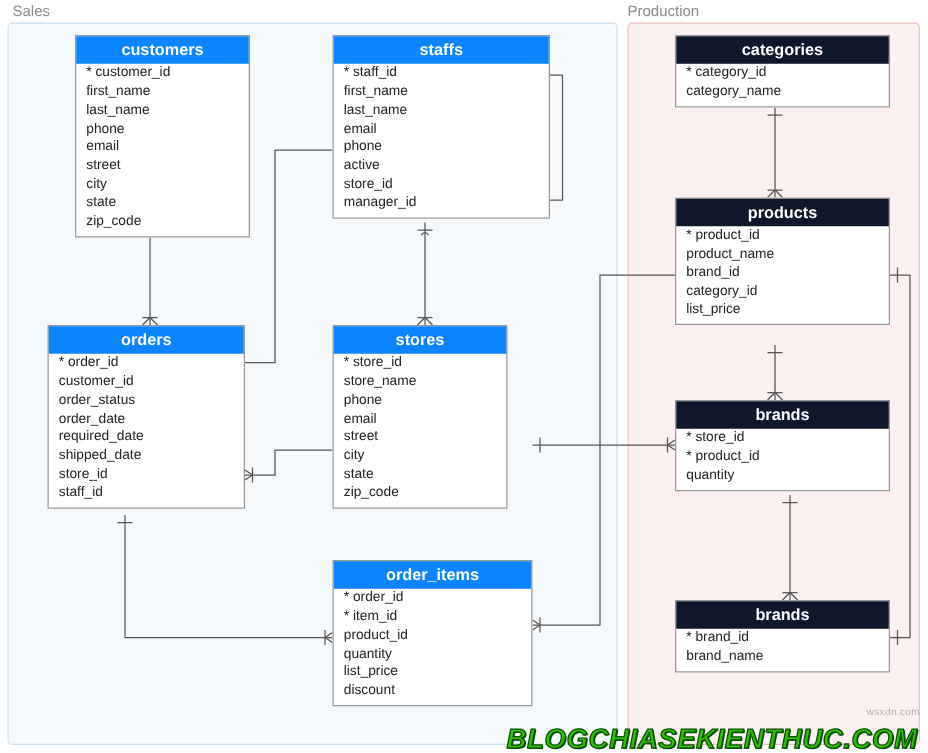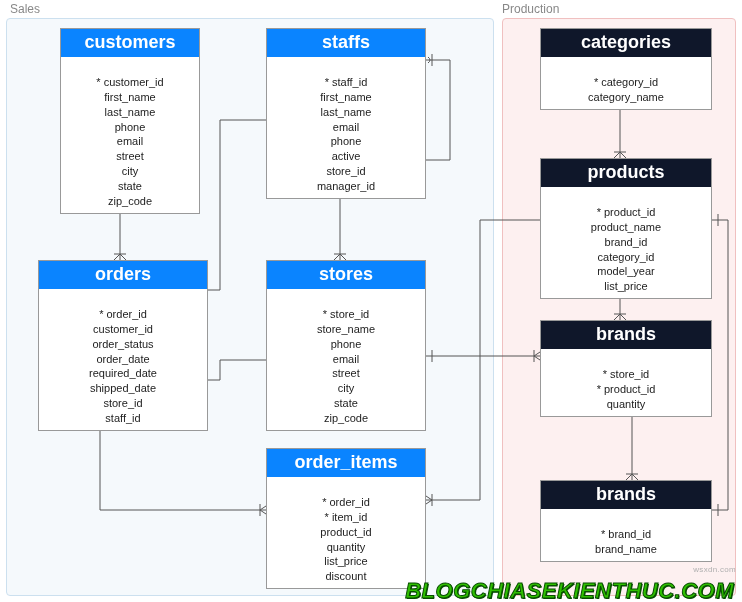--- a/index.html
+++ b/index.html
@@ -34,29 +34,28 @@
     border: 1px solid #999;
     background: #fff;
     font-size: 11px;
     box-shadow: 0 0 0 rgba(0,0,0,0);
   }
   .entity-header {
     color: #fff;
     text-align: center;
     font-weight: bold;
     padding: 3px 0 4px;
-    font-size: 18px;
+    font-size: 13px;
   }
   .hdr-blue { background: #0a84ff; }
   .hdr-red  { background: #0f172a; }
   .entity-body {
-    padding: 18px 8px 4px 8px;
+    padding: 0 8px 4px 8px;
     line-height: 1.35;
     color: #222;
-    text-align: center;
   }
   .col { white-space: nowrap; }
   svg.connectors {
     position: absolute;
     left: 0; top: 0;
     width: 742px; height: 602px;
     pointer-events: none;
   }
   .watermark {
     position: absolute;
@@ -146,49 +145,49 @@
     <div class="col">last_name</div>
     <div class="col">phone</div>
     <div class="col">email</div>
     <div class="col">street</div>
     <div class="col">city</div>
     <div class="col">state</div>
     <div class="col">zip_code</div>
   </div>
 </div>
 
-<div class="entity" style="left:266px; top:28px; width:160px;">
+<div class="entity" style="left:266px; top:28px; width:174px;">
   <div class="entity-header hdr-blue">staffs</div>
   <div class="entity-body">
     <div class="col">* staff_id</div>
     <div class="col">first_name</div>
     <div class="col">last_name</div>
     <div class="col">email</div>
     <div class="col">phone</div>
     <div class="col">active</div>
     <div class="col">store_id</div>
     <div class="col">manager_id</div>
   </div>
 </div>
 
-<div class="entity" style="left:38px; top:260px; width:170px;">
+<div class="entity" style="left:38px; top:260px; width:158px;">
   <div class="entity-header hdr-blue">orders</div>
   <div class="entity-body">
     <div class="col">* order_id</div>
     <div class="col">customer_id</div>
     <div class="col">order_status</div>
     <div class="col">order_date</div>
     <div class="col">required_date</div>
     <div class="col">shipped_date</div>
     <div class="col">store_id</div>
     <div class="col">staff_id</div>
   </div>
 </div>
 
-<div class="entity" style="left:266px; top:260px; width:160px;">
+<div class="entity" style="left:266px; top:260px; width:140px;">
   <div class="entity-header hdr-blue">stores</div>
   <div class="entity-body">
     <div class="col">* store_id</div>
     <div class="col">store_name</div>
     <div class="col">phone</div>
     <div class="col">email</div>
     <div class="col">street</div>
     <div class="col">city</div>
     <div class="col">state</div>
     <div class="col">zip_code</div>
@@ -215,21 +214,20 @@
   </div>
 </div>
 
 <div class="entity" style="left:540px; top:158px; width:172px;">
   <div class="entity-header hdr-red">products</div>
   <div class="entity-body">
     <div class="col">* product_id</div>
     <div class="col">product_name</div>
     <div class="col">brand_id</div>
     <div class="col">category_id</div>
-    <div class="col">model_year</div>
     <div class="col">list_price</div>
   </div>
 </div>
 
 <div class="entity" style="left:540px; top:320px; width:172px;">
   <div class="entity-header hdr-red">brands</div>
   <div class="entity-body">
     <div class="col">* store_id</div>
     <div class="col">* product_id</div>
     <div class="col">quantity</div>

